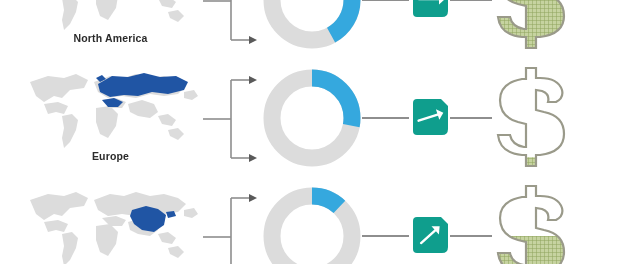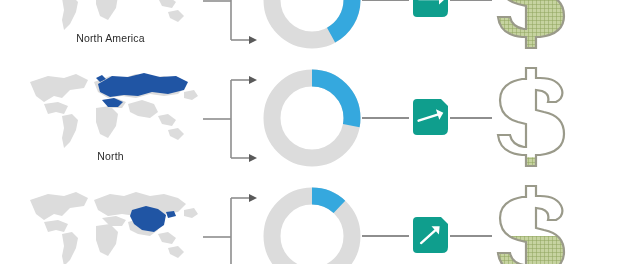--- a/index.html
+++ b/index.html
@@ -14,20 +14,21 @@
     font-family: "Liberation Sans", sans-serif;
     position: relative;
   }
 
   #infographic {
     position: absolute;
     left: 0;
     top: 0;
     width: 493px;
     height: 264px;
+    font-weight: bold;
   }
 
   .row {
     position: absolute;
     left: 0;
     width: 620px;
     height: 118px;
   }
   .row-0 { top: -58px; }
   .row-1 { top: 60px; }
@@ -199,21 +200,21 @@
           <path d="M140 52 L150 50 L158 56 L154 62 L144 60 Z"></path>
           <path d="M150 66 L160 64 L166 70 L160 76 L152 72 Z"></path>
           <path d="M166 28 L176 26 L180 32 L174 36 L166 34 Z"></path>
         </g>
         <g fill="#2055a4">
           <path d="M80 20 L94 12 L110 13 L126 9 L142 13 L158 12 L170 18 L166 26 L150 30 L134 28 L120 32 L106 31 L92 33 L82 28 Z"></path>
           <path d="M84 36 L96 34 L105 38 L100 43 L90 43 Z"></path>
           <path d="M78 14 L84 11 L88 15 L82 18 Z"></path>
         </g>
       </svg>
-      <div class="region-label">North</div>
+      <div class="region-label">Europe</div>
     </div>
 
     <svg class="bracket" viewBox="0 0 66 106">
       <g stroke="#8e8e8e" stroke-width="1.6" fill="none">
         <line x1="0" y1="53" x2="28" y2="53"></line>
         <line x1="28" y1="14" x2="28" y2="92"></line>
         <line x1="28" y1="14" x2="46" y2="14"></line>
         <line x1="28" y1="92" x2="46" y2="92"></line>
       </g>
       <polygon points="46,10 54,14 46,18" fill="#5a5a5a"></polygon>

